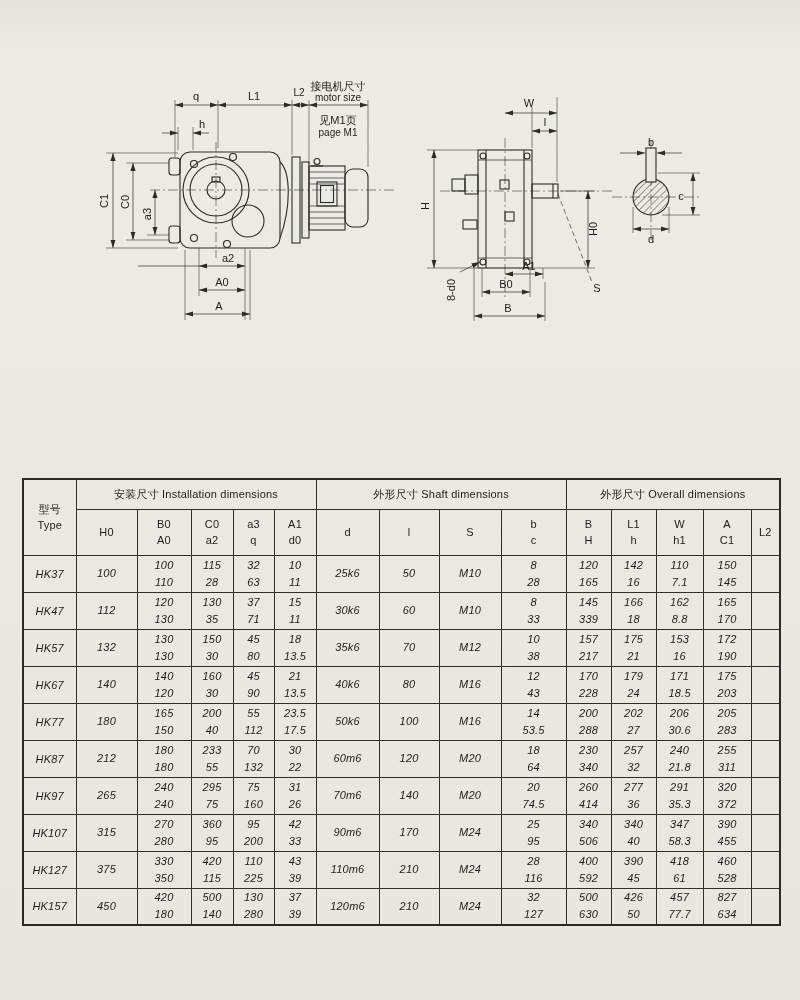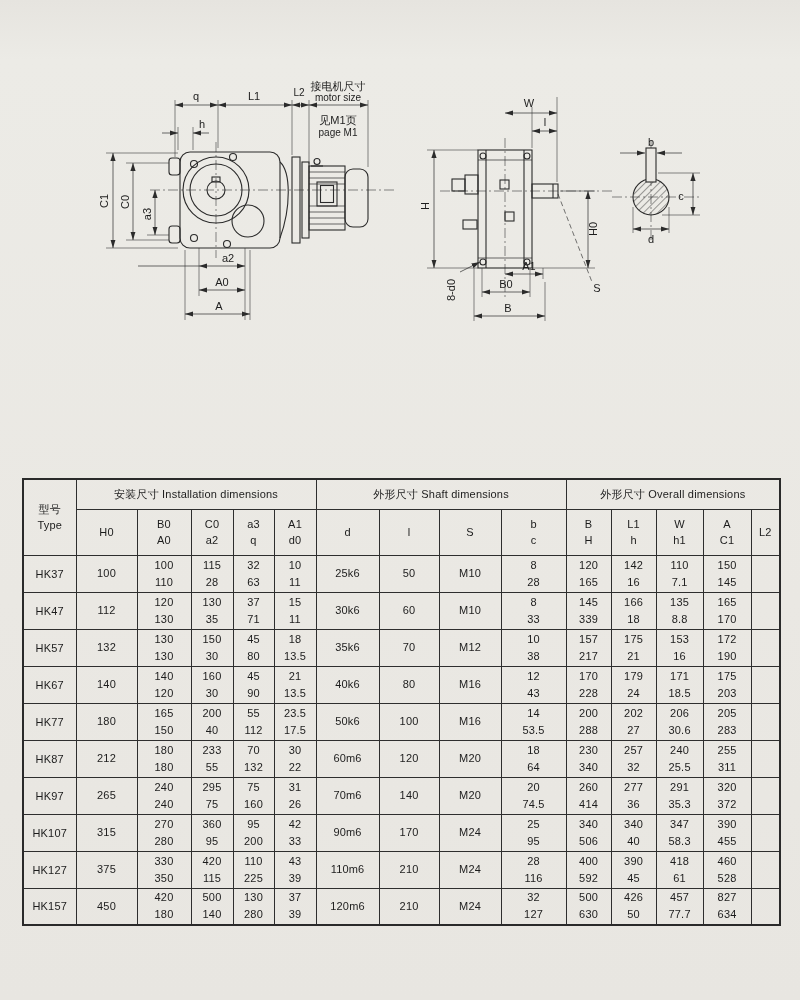--- a/index.html
+++ b/index.html
@@ -27,21 +27,21 @@
     border-collapse:collapse; table-layout:fixed;
   }
   table.dim th, table.dim td {
     border:1px solid #2e2e2e; font-weight:normal; text-align:center;
     vertical-align:middle; padding:0; font-size:11px; color:#1c1c1c;
     letter-spacing:.2px; overflow:hidden;
   }
   table.dim { border:2px solid #2a2a2a; }
   tr.grp-row th { height:30px; }
   tr.sub-row th { height:46px; }
-  tbody tr { height:37px; }
+  tbody tr { height:37px;font-style:italic; }
   .ln { line-height:16px; }
   td .ln { line-height:17px; }
 </style>
 </head>
 <body>
 
 <div class="sheet">
 
   <svg class="drawing" width="800" height="470" viewBox="0 0 800 470">
     <defs>
@@ -420,21 +420,21 @@
           </td>
           <td>
             <div class="ln">145</div>
             <div class="ln">339</div>
           </td>
           <td>
             <div class="ln">166</div>
             <div class="ln">18</div>
           </td>
           <td>
-            <div class="ln">135</div>
+            <div class="ln">162</div>
             <div class="ln">8.8</div>
           </td>
           <td>
             <div class="ln">165</div>
             <div class="ln">170</div>
           </td>
           <td>
             <div class="ln"></div>
           </td>
         </tr>
@@ -637,21 +637,21 @@
           <td>
             <div class="ln">230</div>
             <div class="ln">340</div>
           </td>
           <td>
             <div class="ln">257</div>
             <div class="ln">32</div>
           </td>
           <td>
             <div class="ln">240</div>
-            <div class="ln">25.5</div>
+            <div class="ln">21.8</div>
           </td>
           <td>
             <div class="ln">255</div>
             <div class="ln">311</div>
           </td>
           <td>
             <div class="ln"></div>
           </td>
         </tr>
         <tr>

